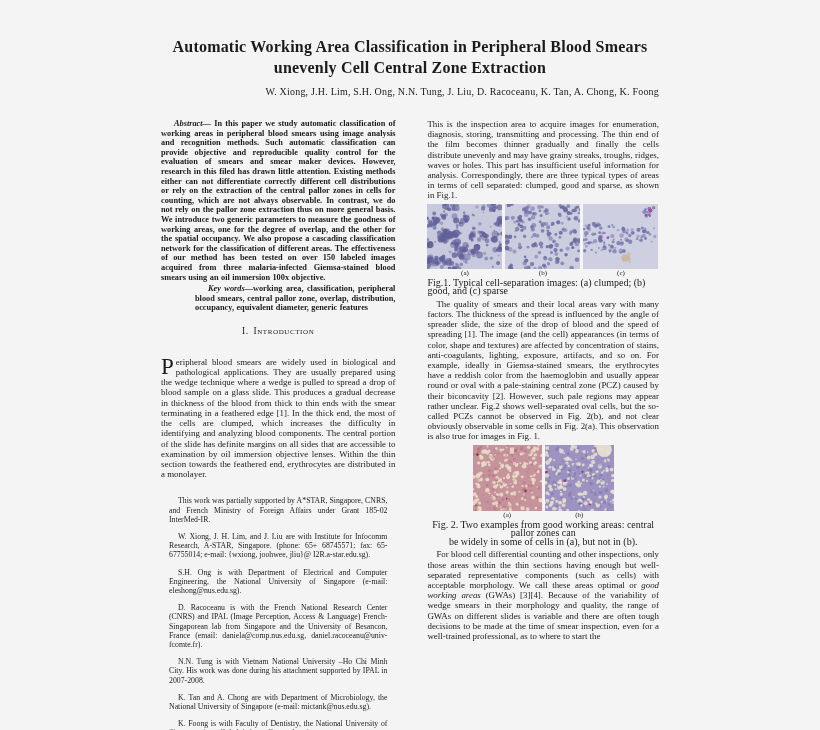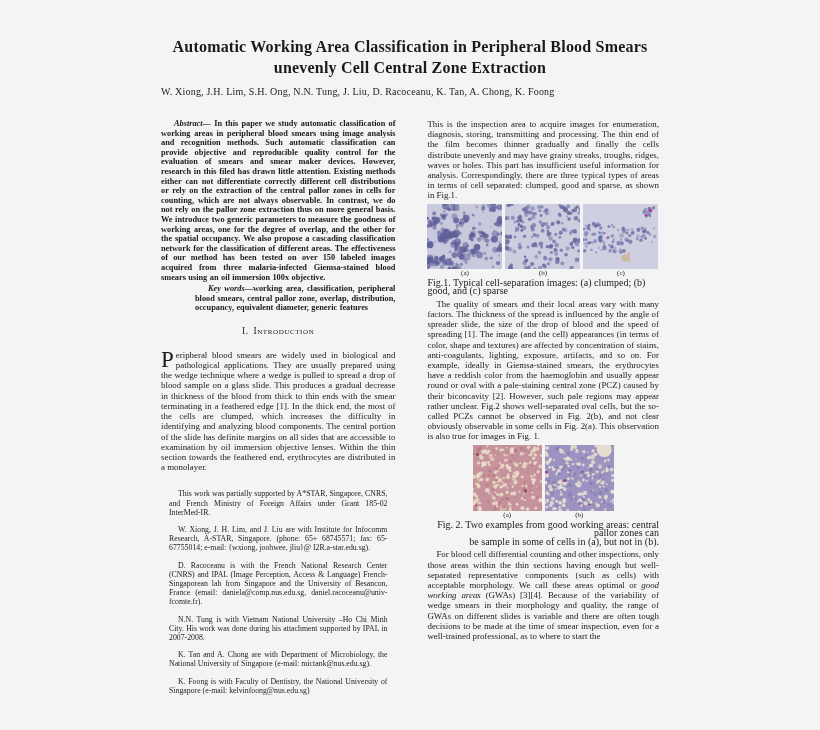--- a/index.html
+++ b/index.html
@@ -10,38 +10,38 @@
     color:#1b1b1b;
     -webkit-font-smoothing:antialiased;
   }
   .sheet{width:498px;margin:0 auto;padding-top:36px;}
   
   .title{
     text-align:center;font-weight:bold;font-size:16px;line-height:21px;
     letter-spacing:.2px;margin:0;
   }
   .authors{
-    text-align:left;font-size:10px;margin-top:8px;letter-spacing:.2px;
+    text-align:right;font-size:10px;margin-top:8px;letter-spacing:.2px;
   }
   
   .columns{display:flex;gap:4px;margin-top:22px;align-items:flex-start;}
   .col{text-align:justify;}
   .col.left{width:245px;}
   .col.right{width:242px;margin-left:28px;}
   
   .abstract{
     font-weight:bold;font-size:8.3px;line-height:9.6px;
     margin:0;text-indent:13px;word-spacing:.4px;
   }
   .abstract .lead{font-style:italic;}
   .keywords{margin-top:2px;margin-left:34px;}
   
   .sec-head{
     text-align:center;font-size:9.5px;font-weight:normal;
-    margin:13px 0 14px 0;letter-spacing:.4px;
+    margin:13px 0 21px 0;letter-spacing:.4px;
   }
   .sec-head .sc{font-variant:small-caps;margin-left:5px;letter-spacing:.6px;}
   
   .body{font-size:8.9px;line-height:10.2px;margin:0;}
   .indent{text-indent:9px;}
   .dropcap{
     float:left;font-size:23px;line-height:18px;padding:1px 2px 0 0;
   }
   em{font-style:italic;}
   
@@ -52,21 +52,21 @@
   .figrow{display:flex;gap:3px;}
   .figrow.centered{justify-content:center;}
   .smear{width:75px;height:65px;overflow:hidden;}
   .smear.f2{width:69px;height:66px;}
   .smear svg{display:block;}
   .figlabels{display:flex;gap:3px;font-size:7px;line-height:9px;}
   .figlabels.centered{justify-content:center;}
   .figlabels span{width:75px;text-align:center;}
   .figlabels span.f2{width:69px;}
   .figcap{font-size:10px;line-height:8.6px;margin-top:1px;text-align:left;text-indent:0;font-family:Liberation Serif, serif;}
-  .figcap.centered{text-align:right;}
+  .figcap.centered{text-align:center;}
 </style>
 </head>
 <body>
 
 <div class="sheet">
 
   <h1 class="title"><span>Automatic Working Area Classification in Peripheral Blood Smears</span><br><span>unevenly Cell Central Zone Extraction</span></h1>
 
   <div class="authors">W. Xiong, J.H. Lim, S.H. Ong, N.N. Tung, J. Liu, D. Racoceanu, K. Tan, A. Chong, K. Foong</div>
 
@@ -78,20 +78,21 @@
 
       <p class="abstract keywords"><span class="lead">Key words</span><span>—working area, classification, peripheral blood smears, central pallor zone, overlap, distribution, occupancy, equivalent diameter, generic features</span></p>
 
       <h2 class="sec-head"><span>I.</span><span class="sc">Introduction</span></h2>
 
       <p class="body"><span class="dropcap">P</span><span>eripheral blood smears are widely used in biological and pathological applications. They are usually prepared using the wedge technique where a wedge is pulled to spread a drop of blood sample on a glass slide. This produces a gradual decrease in thickness of the blood from thick to thin ends with the smear terminating in a feathered edge [1]. In the thick end, the most of the cells are clumped, which increases the difficulty in identifying and analyzing blood components. The central portion of the slide has definite margins on all sides that are accessible to examination by oil immersion objective lenses. Within the thin section towards the feathered end, erythrocytes are distributed in a monolayer.</span></p>
 
       <div class="footnotes">
         <p>This work was partially supported by A*STAR, Singapore, CNRS, and French Ministry of Foreign Affairs under Grant 185-02 InterMed-IR.</p>
         <p>W. Xiong, J. H. Lim, and J. Liu are with Institute for Infocomm Research, A-STAR, Singapore. (phone: 65+ 68745571; fax: 65-67755014; e-mail: {wxiong, joohwee, jliu}@ I2R.a-star.edu.sg).</p>
+        <p>S.H. Ong is with Department of Electrical and Computer Engineering, the National University of Singapore (e-mail: eleshong@nus.edu.sg).</p>
         <p>D. Racoceanu is with the French National Research Center (CNRS) and IPAL (Image Perception, Access &amp; Language) French-Singaporean lab from Singapore and the University of Besancon, France (email: daniela@comp.nus.edu.sg, daniel.racoceanu@univ-fcomte.fr).</p>
         <p>N.N. Tung is with Vietnam National University –Ho Chi Minh City. His work was done during his attachment supported by IPAL in 2007-2008.</p>
         <p>K. Tan and A. Chong are with Department of Microbiology, the National University of Singapore (e-mail: mictank@nus.edu.sg).</p>
         <p>K. Foong is with Faculty of Dentistry, the National University of Singapore (e-mail: kelvinfoong@nus.edu.sg)</p>
       </div>
 
     </div>
 
     <div class="col right">
 
@@ -1211,20 +1212,20 @@
                 <circle cx="1.4" cy="27.1" r="1.3" fill="#97207f" fill-opacity="0.85"></circle>
                 <circle cx="44.8" cy="59.4" r="0.9" fill="#97207f" fill-opacity="0.85"></circle>
                 <circle cx="37.5" cy="26.8" r="1.1" fill="#97207f" fill-opacity="0.85"></circle>
               </svg>
             </div>
         </div>
         <div class="figlabels centered">
           <span class="f2">(a)</span>
           <span class="f2">(b)</span>
         </div>
-        <figcaption class="figcap centered"><span>Fig. 2. Two examples from good working areas: central pallor zones can</span><br><span>be sample in some of cells in (a), but not in (b).</span></figcaption>
+        <figcaption class="figcap centered"><span>Fig. 2. Two examples from good working areas: central pallor zones can</span><br><span>be widely in some of cells in (a), but not in (b).</span></figcaption>
       </figure>
 
       <p class="body indent"><span>For blood cell differential counting and other inspections, only those areas within the thin sections having enough but well-separated representative components (such as cells) with acceptable morphology. We call these areas optimal or </span><em>good working areas</em><span> (GWAs) [3][4]. Because of the variability of wedge smears in their morphology and quality, the range of GWAs on different slides is variable and there are often tough decisions to be made at the time of smear inspection, even for a well-trained professional, as to where to start the</span></p>
 
     </div>
   </div>
 </div>
 
 </body></html>

